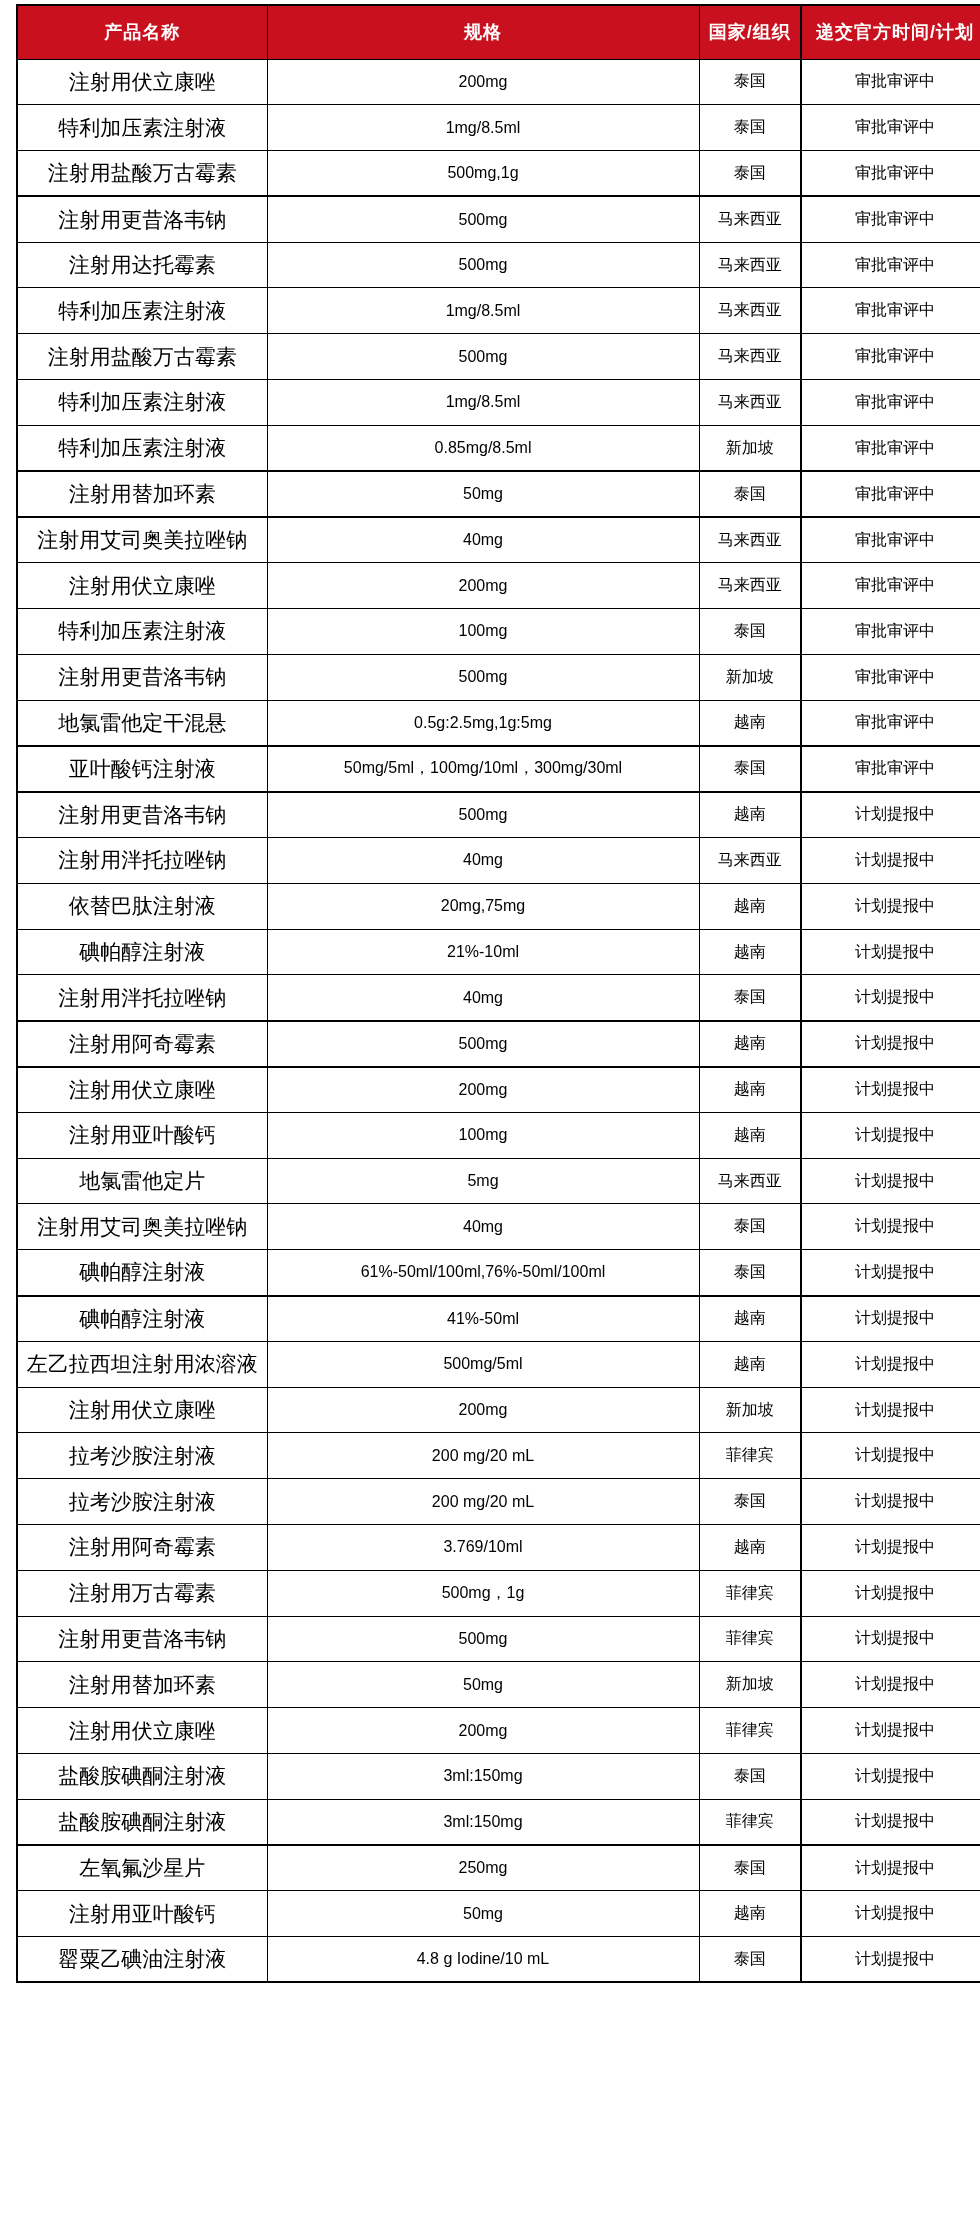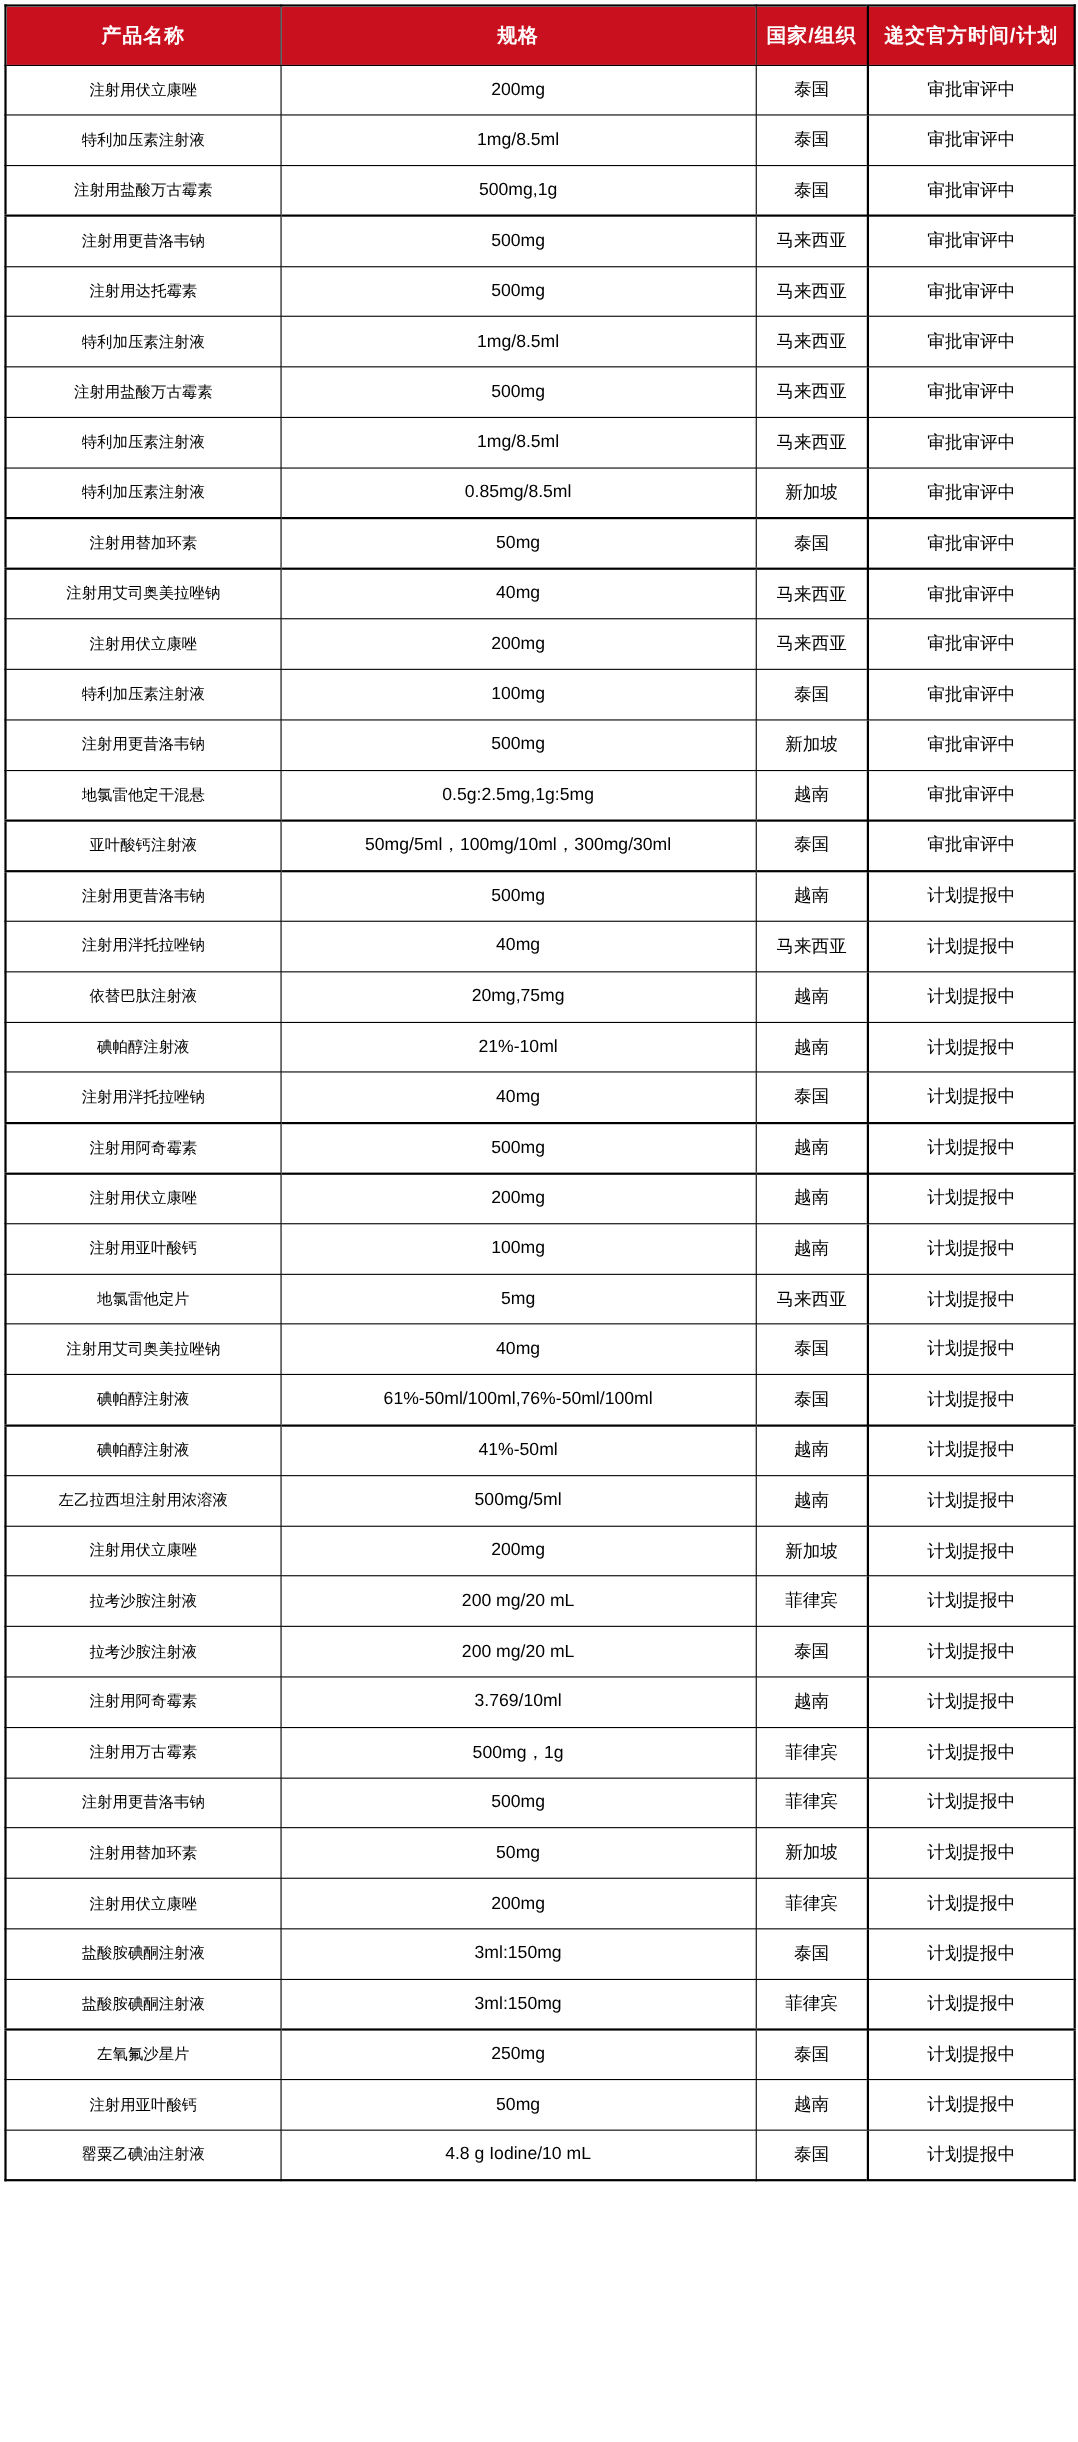--- a/index.html
+++ b/index.html
@@ -7,21 +7,21 @@
     padding: 0;
     background: #ffffff;
     font-family: "Liberation Sans", "DejaVu Sans", sans-serif;
   }
   body {
     width: 980px;
   }
   .page {
     box-sizing: border-box;
     width: 980px;
-    padding: 4px 3px 5px 4px;
+    padding: 4px 3px 5px 16px;
     background: #ffffff;
   }
   table.grid {
     border-collapse: collapse;
     table-layout: fixed;
     width: 972px;
     border: 2.5px solid #000000;
   }
   table.grid th,
   table.grid td {
@@ -46,21 +46,21 @@
     height: 54px;
     letter-spacing: 1px;
   }
   tbody td {
     height: 45.8px;
     font-size: 16px;
     color: #000000;
     background: #ffffff;
   }
   tbody td.product {
-    font-size: 14px;
+    font-size: 21px;
   }
   
   tbody tr.group-end td {
     border-bottom-width: 2.5px;
   }
 </style>
 </head>
 <body>
 
 <div class="page">

